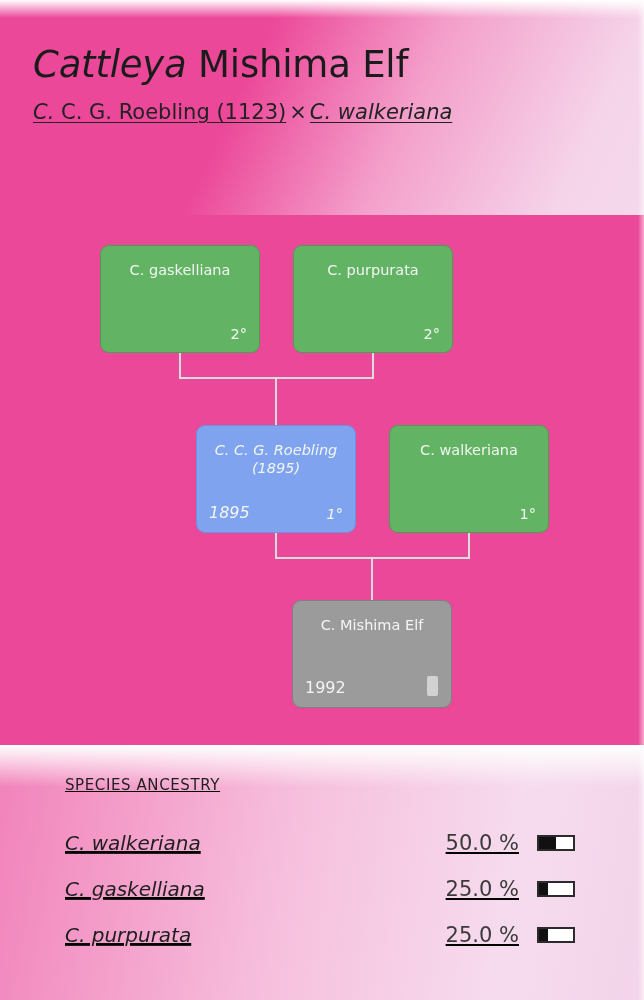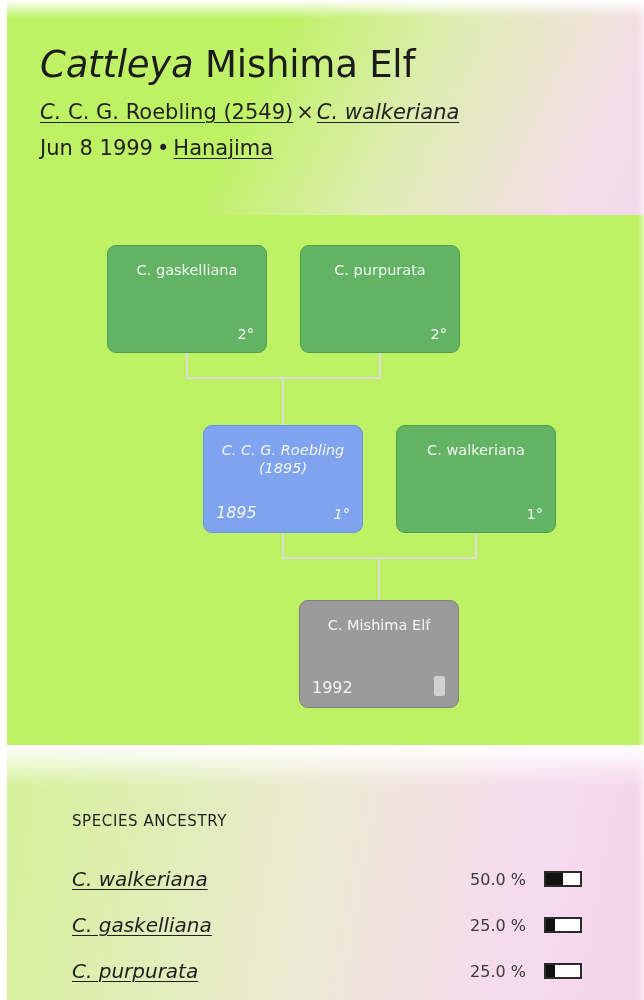--- a/index.html
+++ b/index.html
@@ -11,22 +11,21 @@
     height: 1000px;
     overflow: hidden;
     font-family: "DejaVu Sans", "Liberation Sans", sans-serif;
     background: #ffffff;
     position: relative;
   }
 
   .page {
     position: absolute;
     inset: 0;
-    background: #bef264;
-    margin-left: 7px;
+    background: #ec4899;
   }
 
   
   .wash-top {
     position: absolute;
     left: 0; top: 0;
     width: 644px; height: 215px;
     background:
       linear-gradient(115deg,
         rgba(255,255,255,0) 0%,
@@ -195,22 +194,23 @@
   .conn {
     position: absolute;
     background: #dcdcdc;
     z-index: 1;
   }
 
   
   .ancestry {
     position: absolute;
     left: 65px;
-    top: 812px;
+    top: 776px;
     width: 510px;
+    text-decoration: underline;
   }
   .ancestry-label {
     font-size: 15px;
     letter-spacing: 0.6px;
     color: #1f1f1f;
     margin-bottom: 26px;
   }
   .anc-row {
     display: flex;
     align-items: center;
@@ -221,21 +221,21 @@
     font-style: italic;
     font-size: 20px;
     color: #1f1f1f;
     text-decoration: underline;
     text-underline-offset: 3px;
     text-decoration-thickness: 1px;
     cursor: pointer;
   }
   .anc-spacer { flex: 1 1 auto; }
   .anc-pct {
-    font-size: 16px;
+    font-size: 21px;
     color: #3a3a3a;
     width: 108px;
     text-align: right;
     white-space: nowrap;
   }
   .anc-bar {
     margin-left: 18px;
     width: 38px;
     height: 16px;
     border: 2px solid #2b2b2b;
@@ -261,26 +261,23 @@
   <div class="wash-bottom-fade"></div>
   <div class="edge-right"></div>
 
   <div class="header">
     <div class="title">
       <span class="genus">Cattleya</span>
       <span>Mishima Elf</span>
     </div>
 
     <div class="parentage">
-      <span class="parent-link"><span class="genus">C.</span><span> C. G. Roebling (2549)</span></span><span class="cross">×</span><span class="parent-link species">C. walkeriana</span>
+      <span class="parent-link"><span class="genus">C.</span><span> C. G. Roebling (1123)</span></span><span class="cross">×</span><span class="parent-link species">C. walkeriana</span>
     </div>
 
-    <div class="meta">
-      <span>Jun 8 1999</span><span class="dot">•</span><span class="meta-link">Hanajima</span>
-    </div>
   </div>
 
   <div class="pedigree">
     <div class="pedigree-canvas" id="pedigree-canvas">
 
       <div class="conn" style="left:179px; top:128px; width:2px; height:25px;"></div>
       <div class="conn" style="left:372px; top:128px; width:2px; height:25px;"></div>
       <div class="conn" style="left:179px; top:152px; width:195px; height:2px;"></div>
       <div class="conn" style="left:275px; top:152px; width:2px; height:48px;"></div>
 

